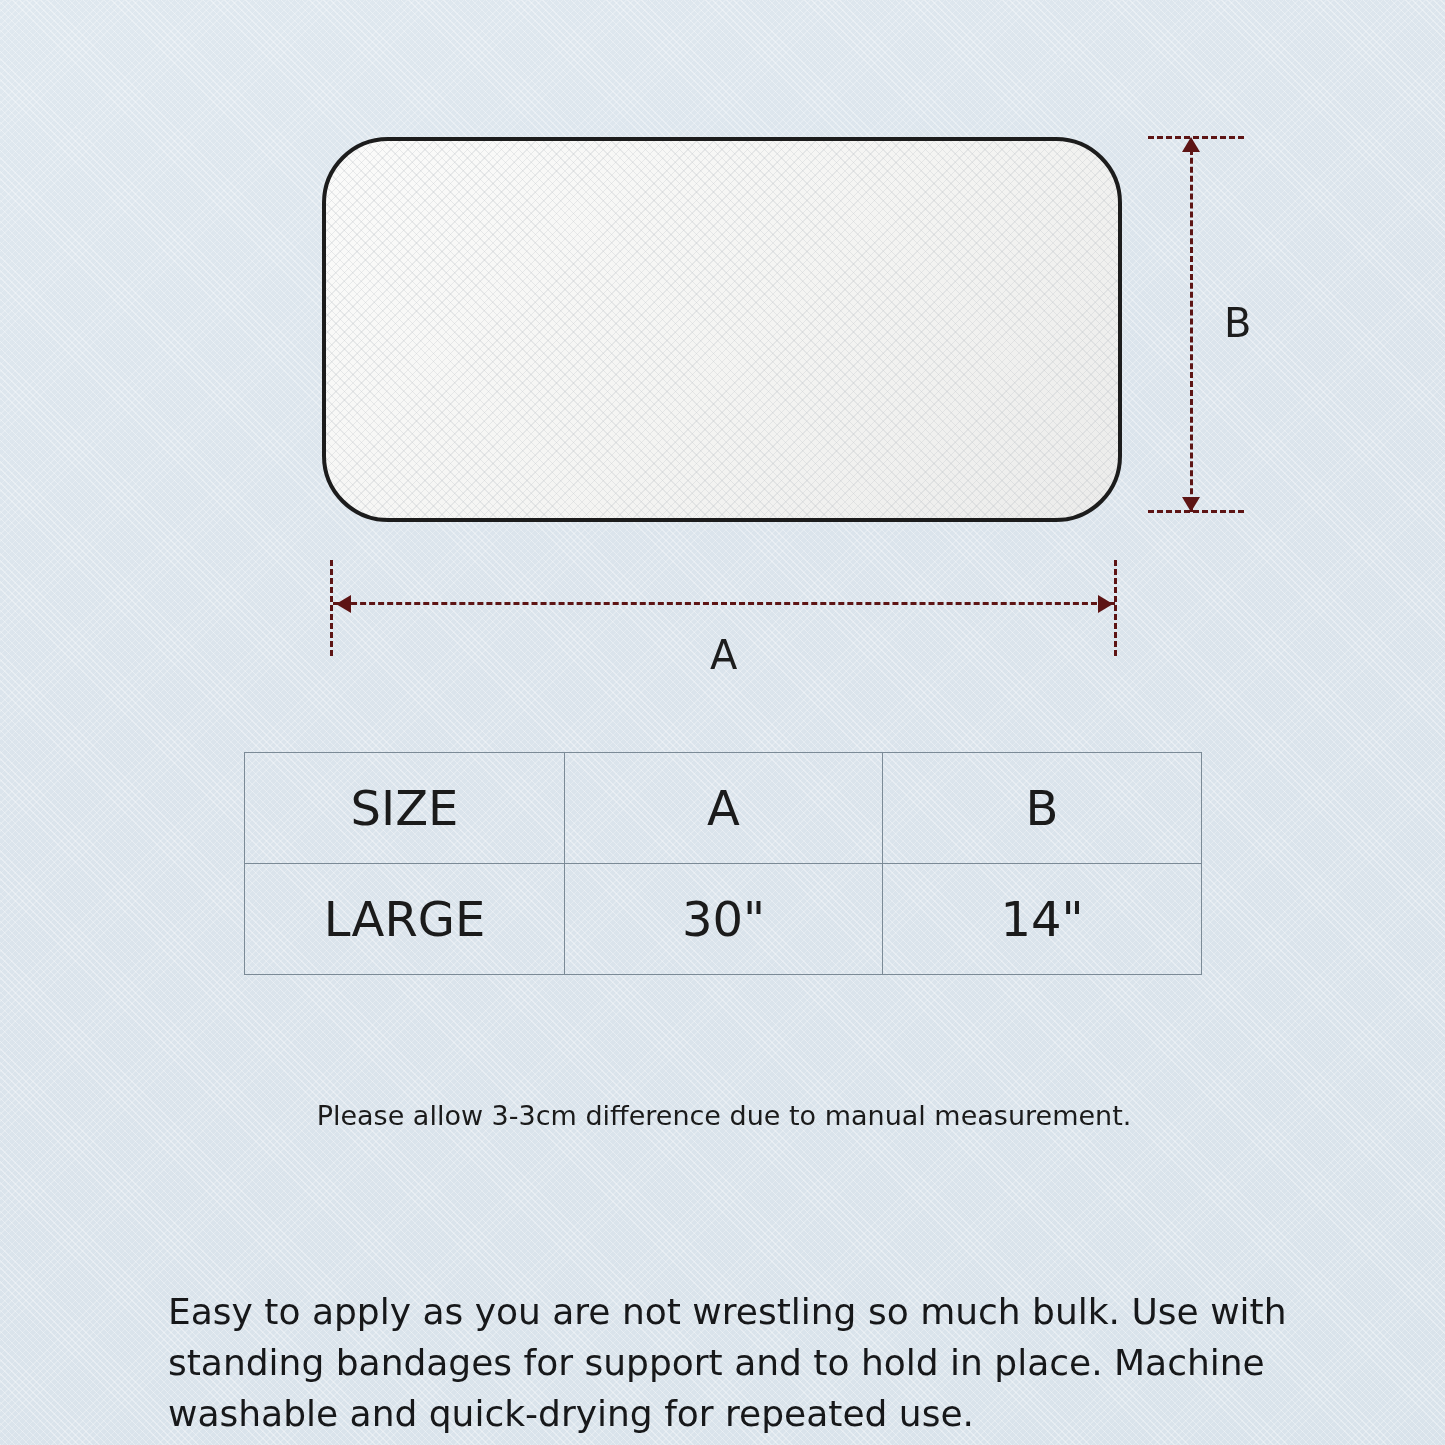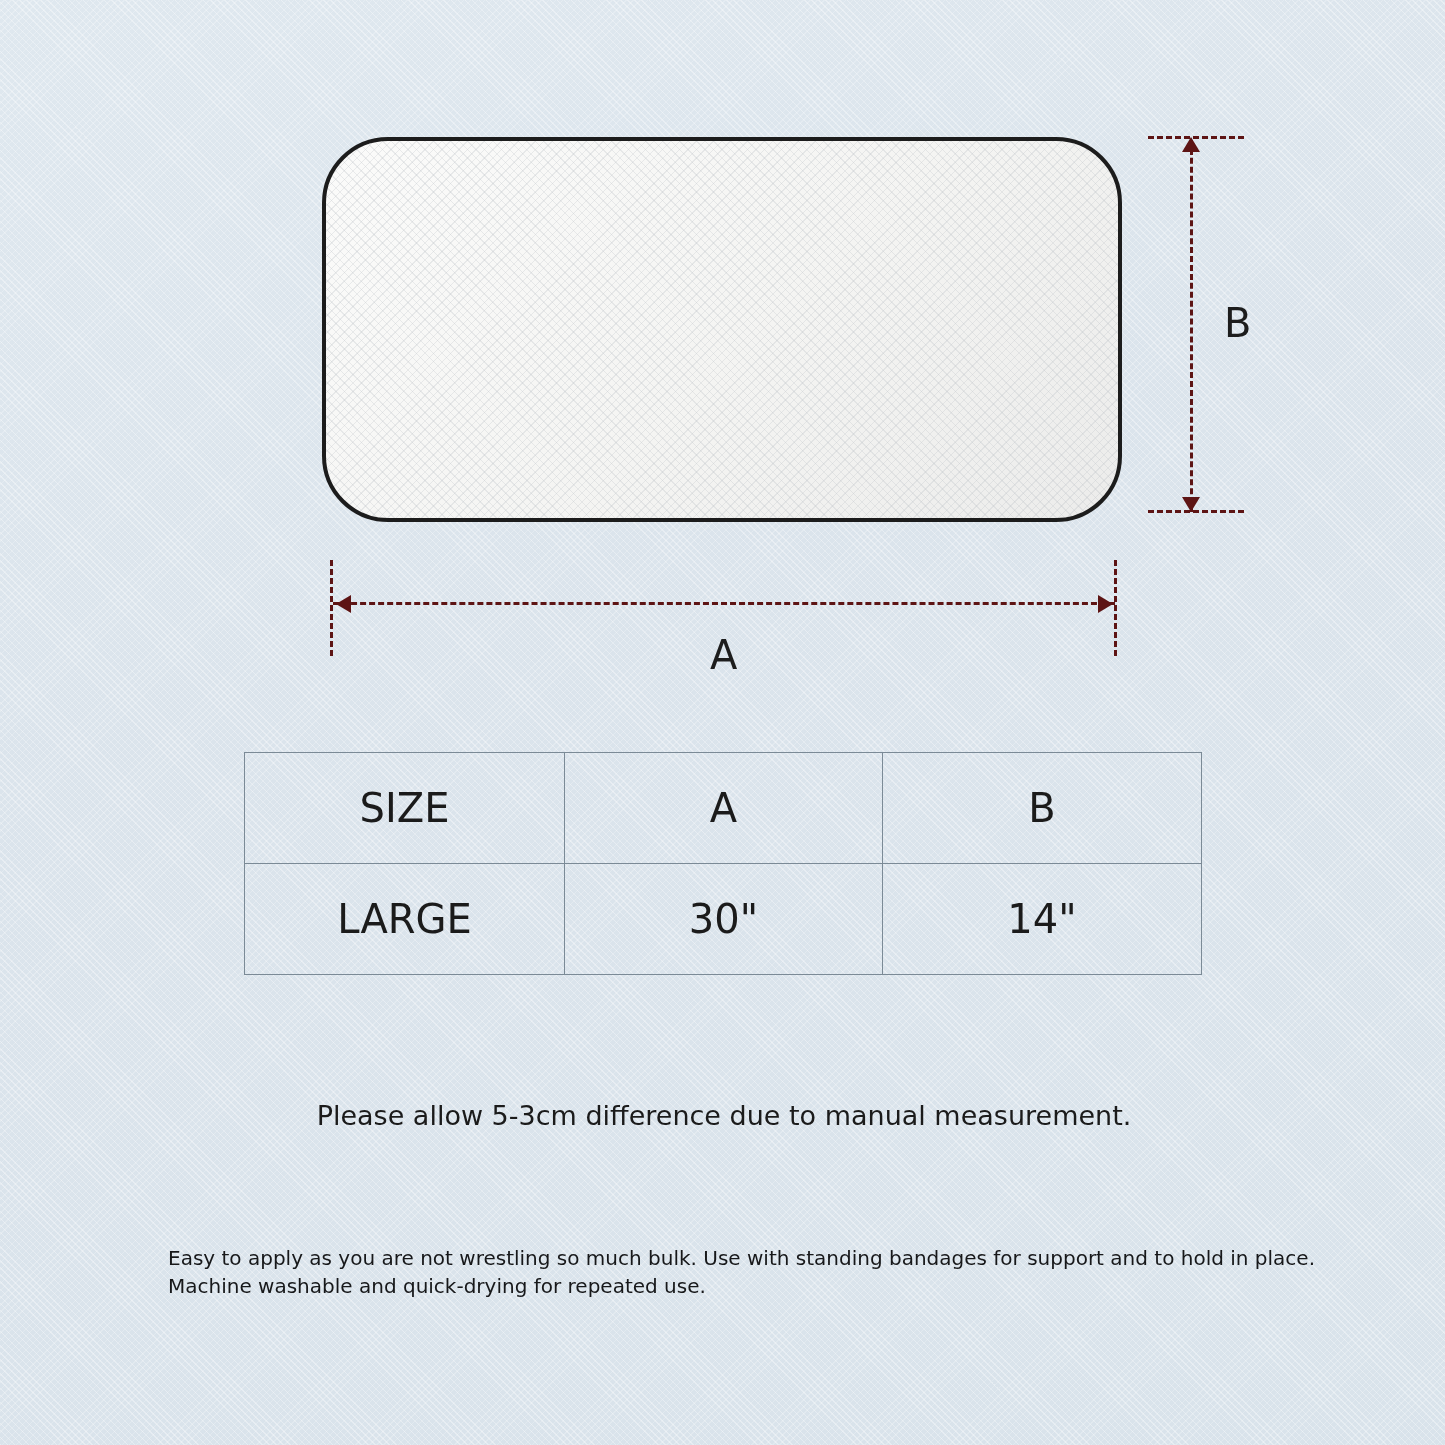--- a/index.html
+++ b/index.html
@@ -144,44 +144,44 @@
     top: 752px;
     width: 957px;
     border-collapse: collapse;
     table-layout: fixed;
   }
   #size-table td {
     border: 1px solid #7b8a96;
     height: 108px;
     text-align: center;
     vertical-align: middle;
-    font-size: 40px;
+    font-size: 48px;
     color: #1b1b1b;
     font-weight: 400;
   }
   #size-table col.c1 { width: 320px; }
   #size-table col.c2 { width: 318px; }
   #size-table col.c3 { width: 319px; }
 
   #note {
     position: absolute;
     left: 244px;
     top: 1100px;
     width: 960px;
     text-align: center;
     font-size: 27px;
     color: #1b1b1b;
   }
 
   #description {
     position: absolute;
     left: 168px;
-    top: 1244px;
+    top: 1286px;
     width: 1200px;
-    font-size: 20px;
+    font-size: 36px;
     line-height: 1.42;
     color: #17181a;
   }
 </style>
 </head>
 <body>
 
 <div id="page">
 
   <div id="product-shape"></div>
@@ -213,17 +213,17 @@
         <td>B</td>
       </tr>
       <tr>
         <td>LARGE</td>
         <td>30"</td>
         <td>14"</td>
       </tr>
     </tbody>
   </table>
 
-  <div id="note">Please allow 5-3cm difference due to manual measurement.</div>
+  <div id="note">Please allow 3-3cm difference due to manual measurement.</div>
 
   <div id="description">Easy to apply as you are not wrestling so much bulk. Use with standing bandages for support and to hold in place. Machine washable and quick-drying for repeated use.</div>
 
 </div>
 
 </body></html>

